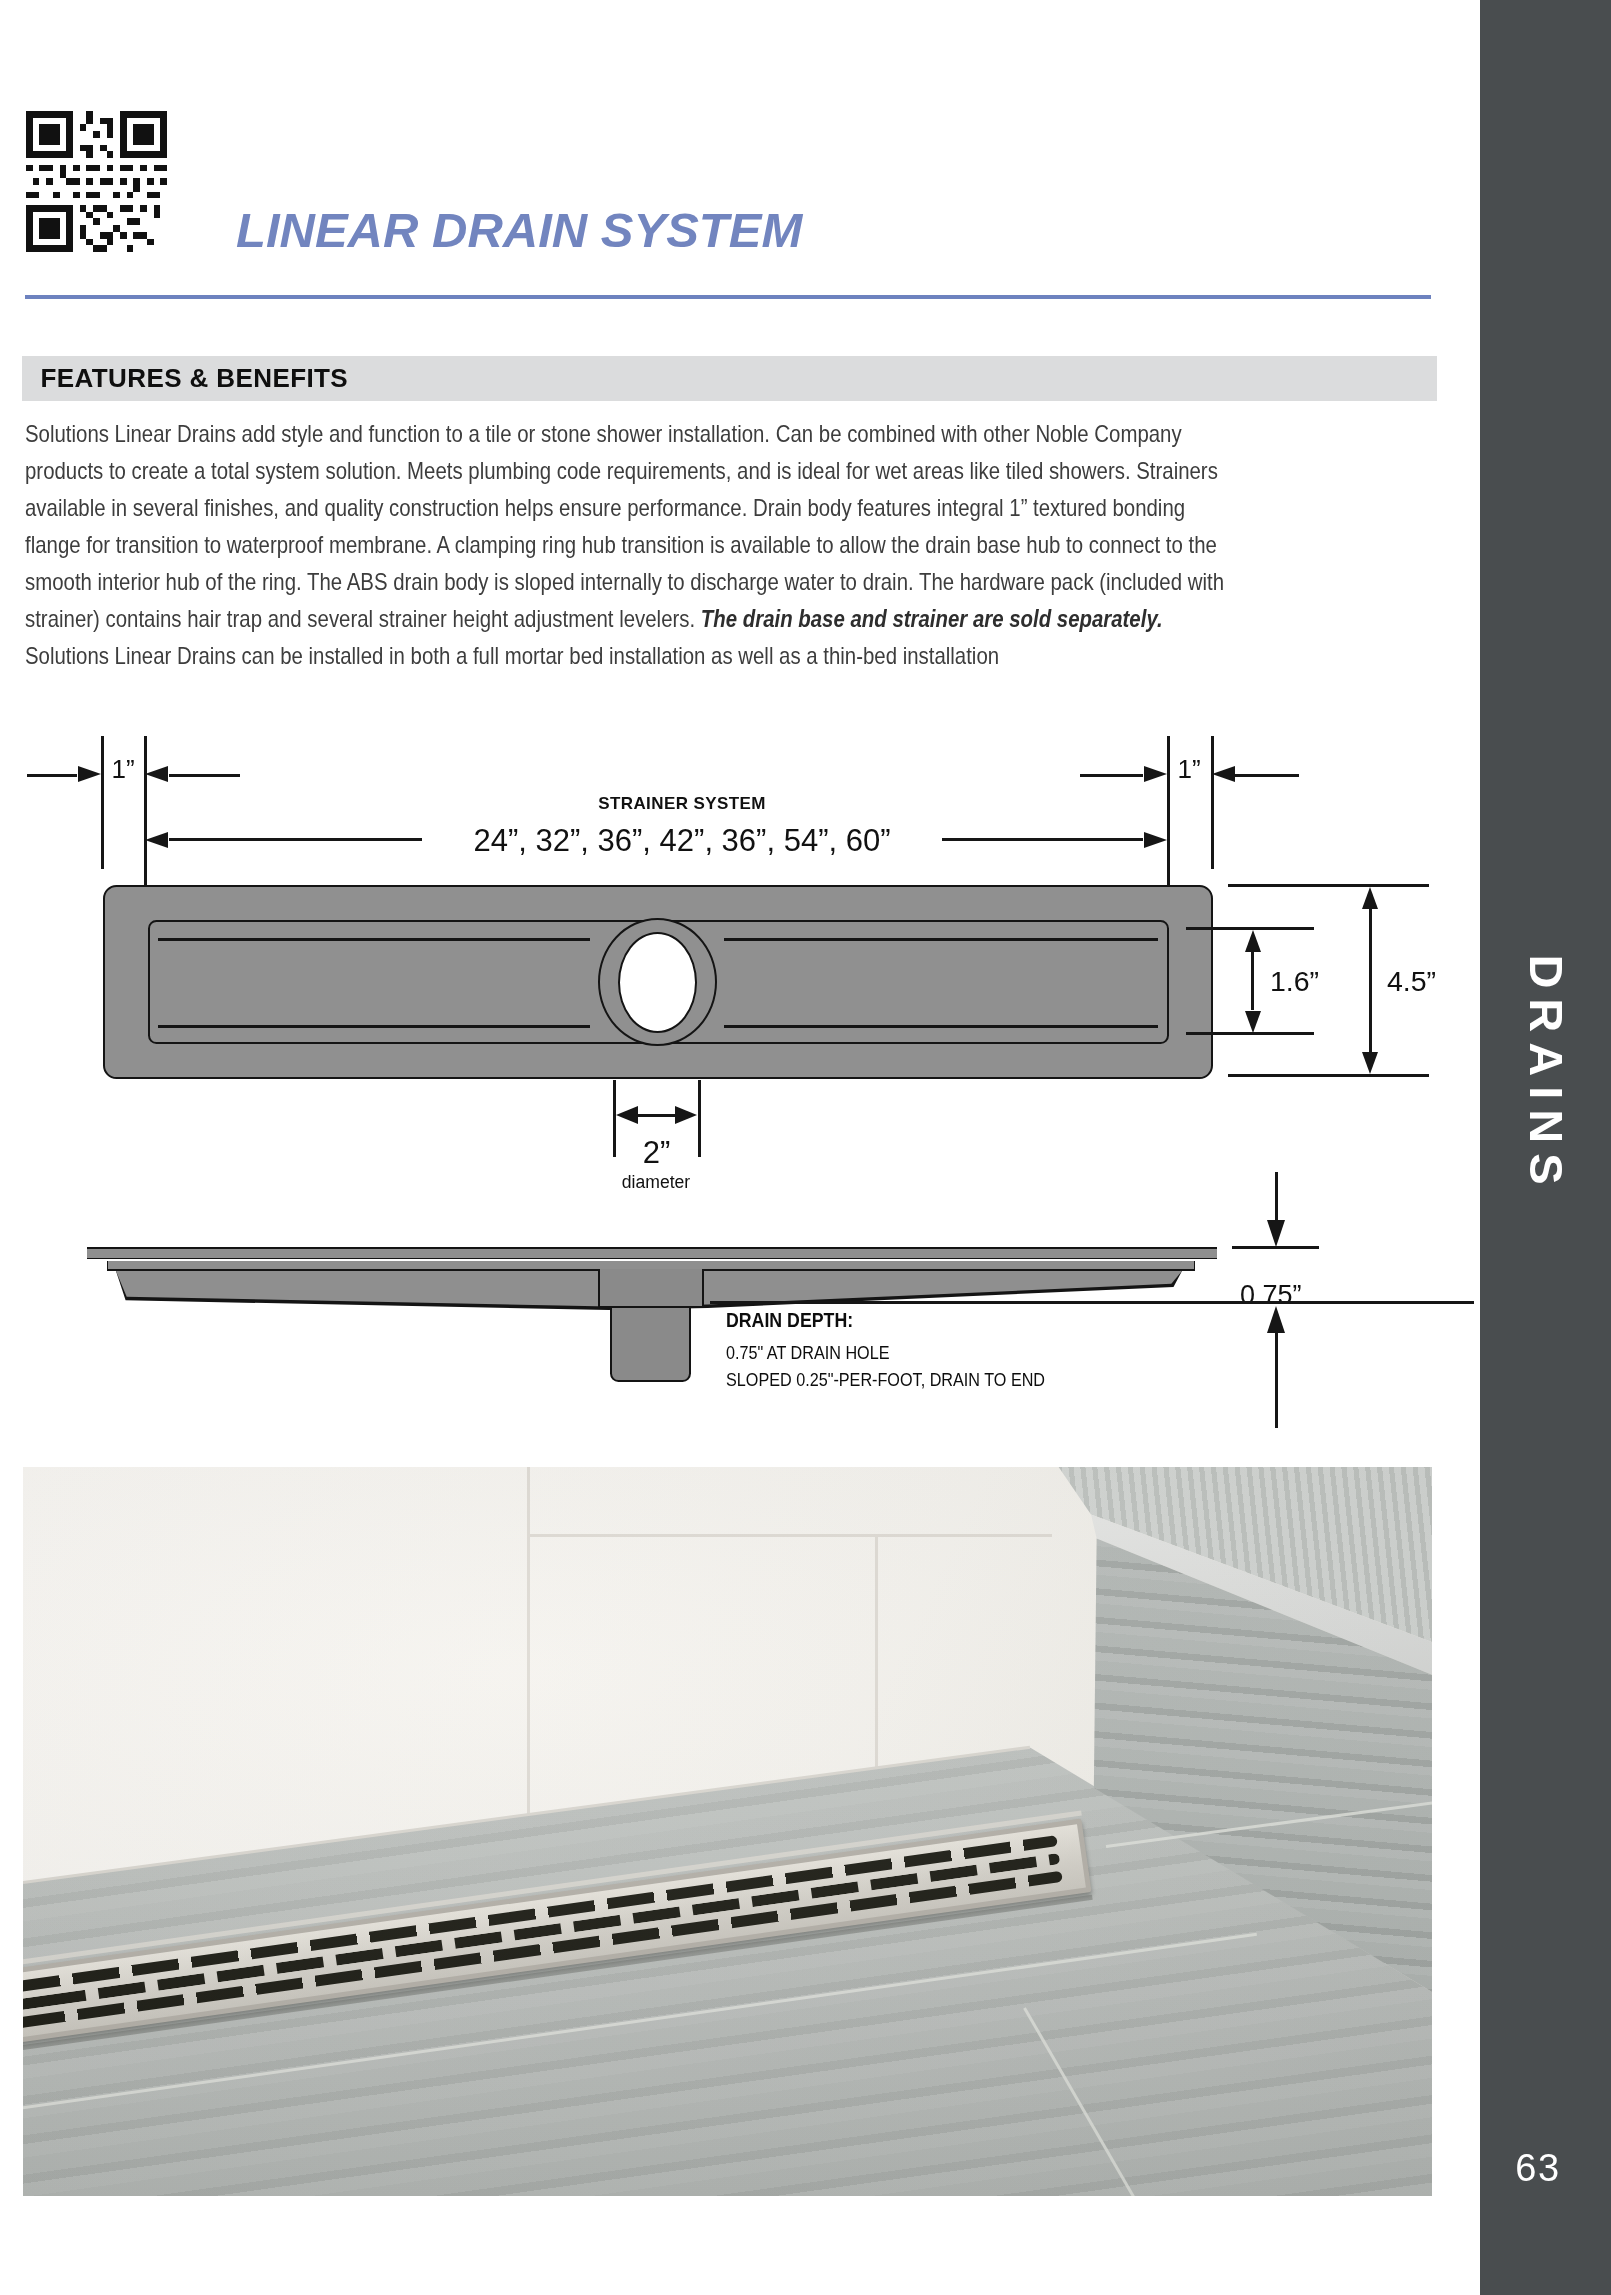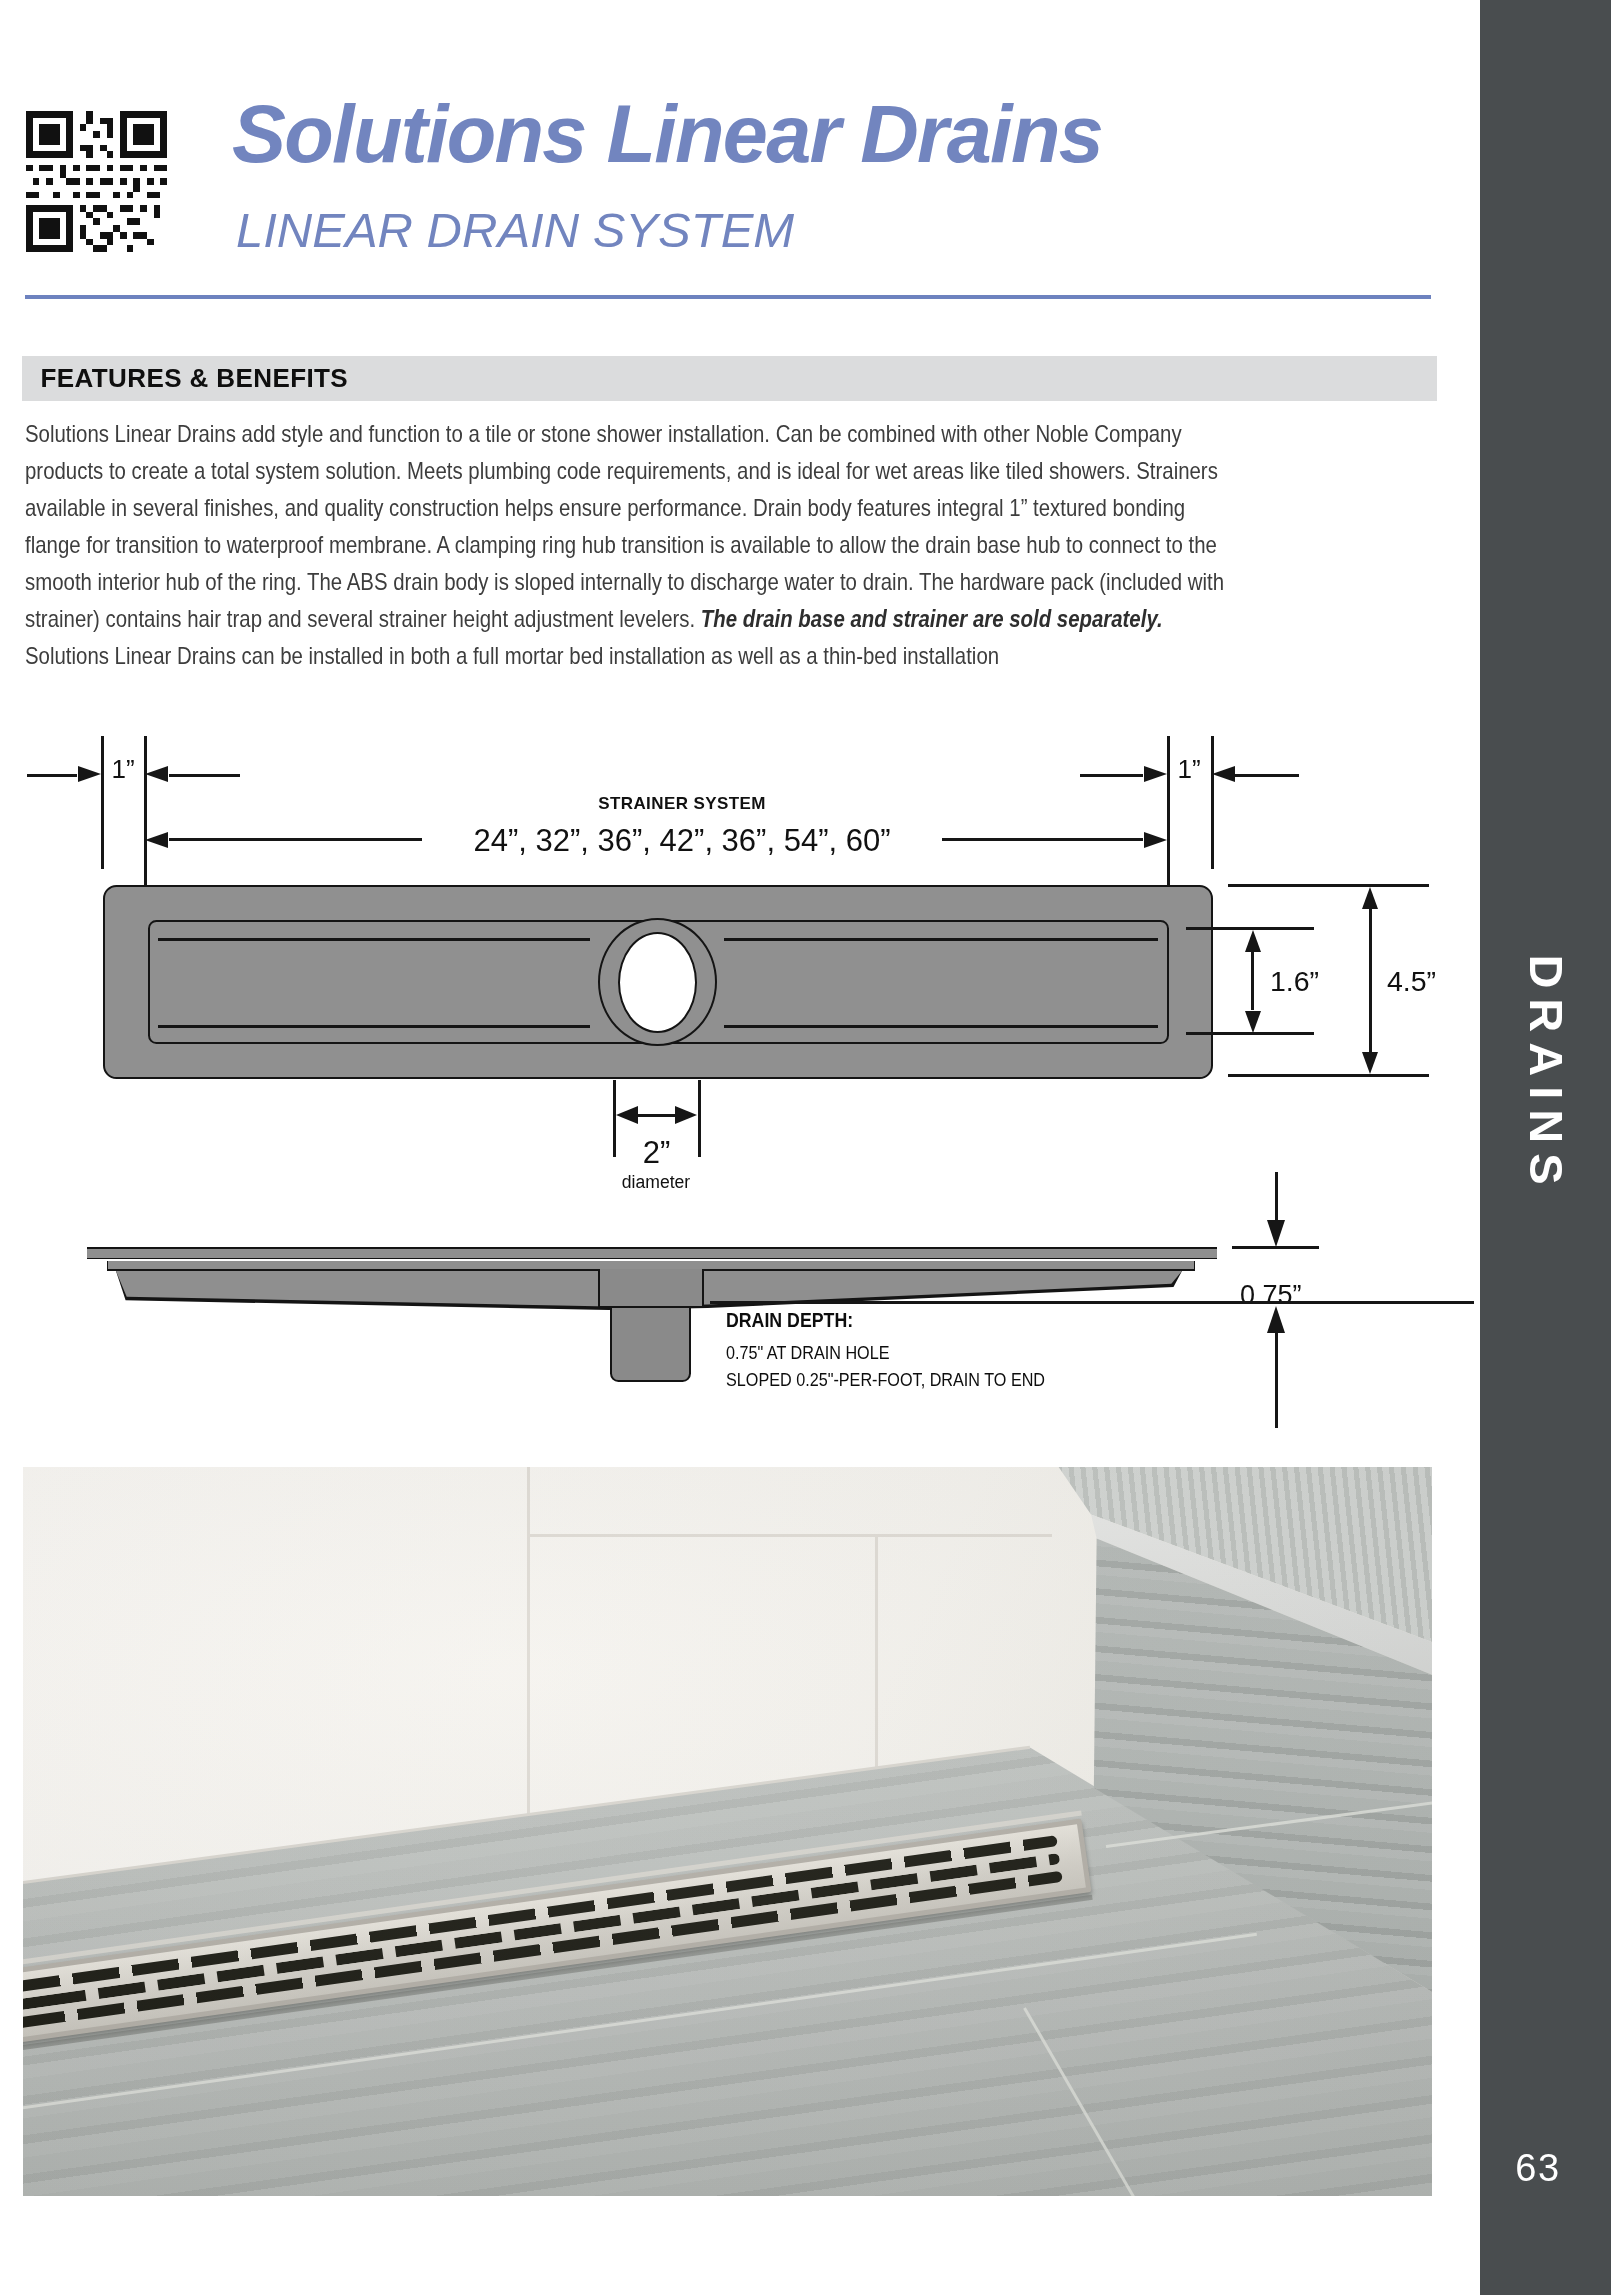--- a/index.html
+++ b/index.html
@@ -2,21 +2,21 @@
 <html style="font-size:13.4px"><head>
 <meta charset="utf-8">
 <style>
   html,body{margin:0;padding:0;background:#fff;}
   #page{position:relative;width:1611px;height:2295px;background:#ffffff;overflow:hidden;
         font-family:"Liberation Sans","DejaVu Sans",sans-serif;color:#222;}
   
   .qr{position:absolute;left:26px;top:111px;width:141px;height:141px;}
   .title{position:absolute;left:232px;top:94px;font-size:81px;font-weight:bold;font-style:italic;
          color:#7285bf;letter-spacing:-1.7px;line-height:1;white-space:nowrap;}
-  .subtitle{position:absolute;left:236px;top:206px;font-size:49px;font-weight:normal;font-style:italic;
+  .subtitle{position:absolute;left:236px;top:206px;font-size:49px;font-weight:bold;font-style:italic;
             color:#7285bf;line-height:1;white-space:nowrap;}
   .blue-rule{position:absolute;left:25px;top:295px;width:1406px;height:4.2px;background:#6d82bf;}
   
   .features-bar{position:absolute;left:22px;top:356px;width:1415px;height:45px;background:#dbdcdd;}
   .features-heading{font-size:26px;font-weight:bold;color:#0f0f0f;line-height:45px;padding-left:18.5px;
                     letter-spacing:0.4px;}
   .body-text{position:absolute;left:25px;top:415px;width:1662px;transform:scaleX(.85);
              transform-origin:left top;font-size:24px;line-height:37px;color:#3d3d3d;}
   .body-text .bolditalic{font-weight:bold;font-style:italic;color:#2e2e2e;}
   
@@ -112,21 +112,20 @@
         <rect x="1" y="15" width="5" height="5"></rect>
     </g>
     <g fill="#111111">
       <rect x="2" y="2" width="3" height="3"></rect>
         <rect x="16" y="2" width="3" height="3"></rect>
         <rect x="2" y="16" width="3" height="3"></rect>
     </g>
     <path fill="#111111" d="M9 0h1v2h-1z M11 1h2v1h-2z M8 2h1v1h-1z M10 3h1v1h-1z M12 2h1v2h-1z M8 5h2v1h-2z M11 5h1v1h-1z M9 6h1v1h-1z M12 6h1v1h-1z M0 8h1v1h-1z M2 8h2v1h-2z M5 8h1v2h-1z M7 8h1v1h-1z M9 8h2v1h-2z M12 8h1v1h-1z M14 8h2v1h-2z M17 8h1v1h-1z M19 8h2v1h-2z M1 10h1v1h-1z M3 10h1v1h-1z M6 10h2v1h-2z M9 10h1v1h-1z M11 10h2v1h-2z M14 10h1v1h-1z M16 10h1v2h-1z M18 10h1v1h-1z M20 10h1v1h-1z M0 12h2v1h-2z M4 12h1v1h-1z M7 12h1v1h-1z M9 12h2v1h-2z M13 12h1v1h-1z M15 12h1v1h-1z M18 12h2v1h-2z M8 14h1v1h-1z M10 14h2v1h-2z M14 14h2v1h-2z M17 14h1v1h-1z M19 14h1v2h-1z M9 15h1v1h-1z M12 15h1v1h-1z M15 16h2v1h-2z M10 16h1v1h-1z M13 17h1v1h-1z M8 17h1v2h-1z M11 18h2v1h-2z M14 18h1v1h-1z M16 18h2v1h-2z M9 19h1v1h-1z M12 19h1v1h-1z M15 20h1v1h-1z M18 19h1v1h-1z M10 20h2v1h-2z"></path>
   </svg>
 
-  <div class="title">Solutions Linear Drains</div>
   <div class="subtitle">LINEAR DRAIN SYSTEM</div>
   <div class="blue-rule"></div>
 
   <div class="features-bar">
     <div class="features-heading">FEATURES &amp; BENEFITS</div>
   </div>
 
   <div class="body-text">
     <div>Solutions Linear Drains add style and function to a tile or stone shower installation. Can be combined with other Noble Company</div>
     <div>products to create a total system solution. Meets plumbing code requirements, and is ideal for wet areas like tiled showers. Strainers</div>

